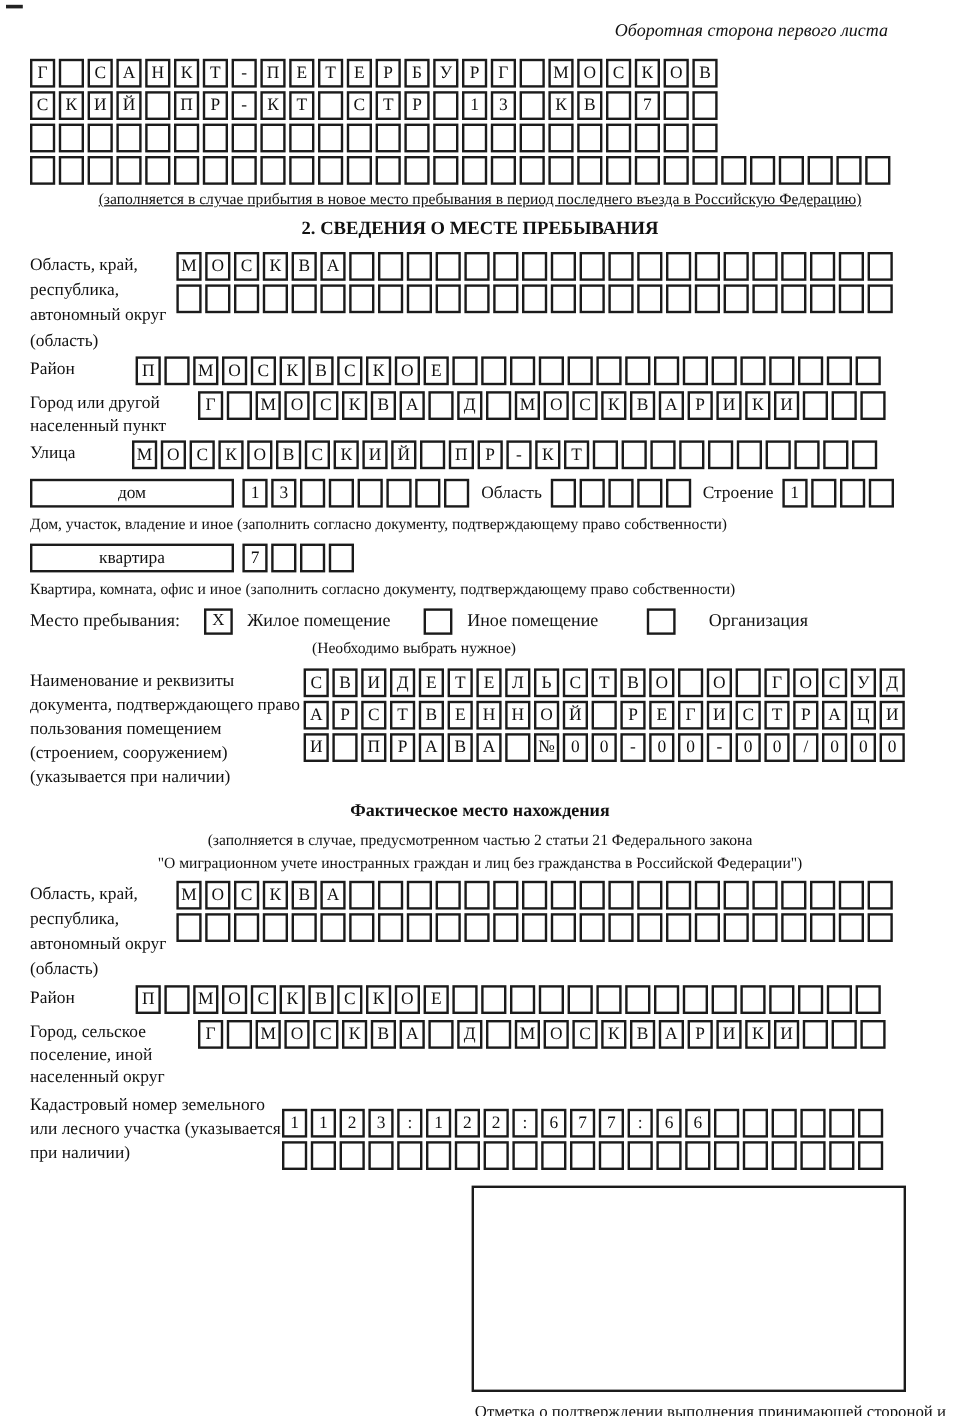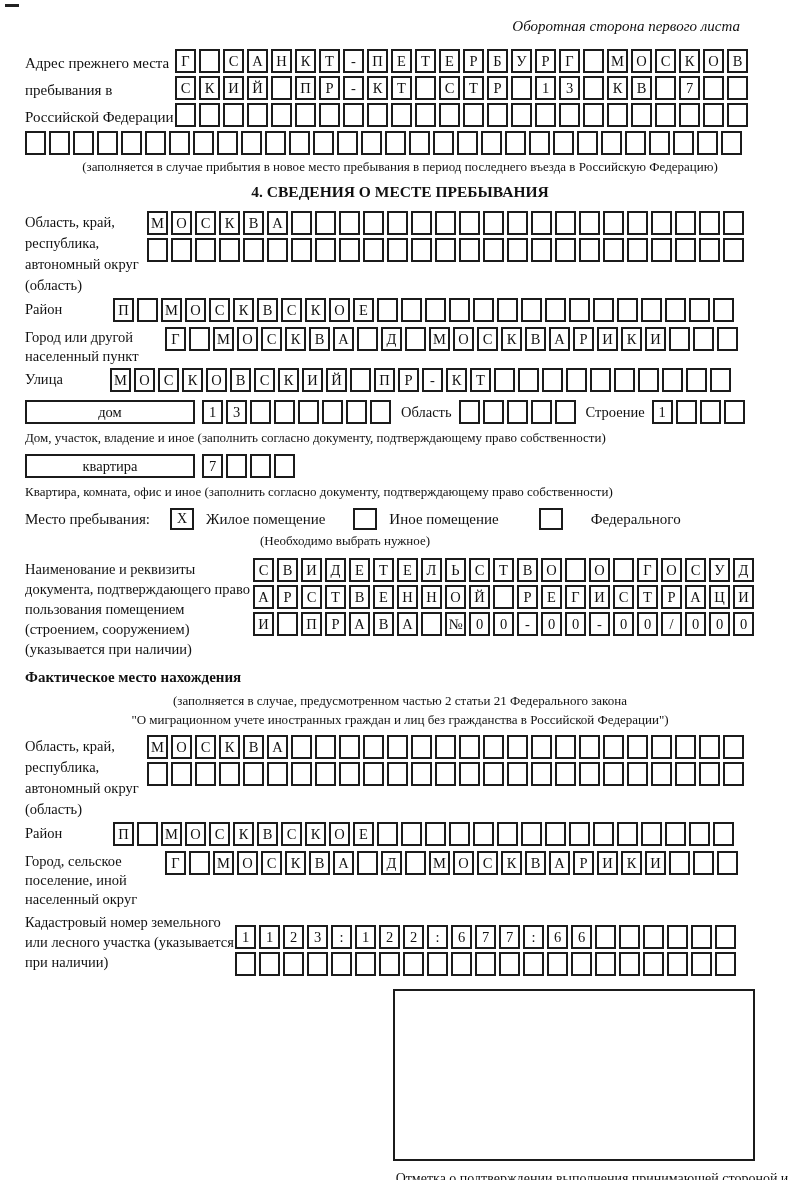--- a/index.html
+++ b/index.html
@@ -26,21 +26,21 @@
 
   .lbl { font-size:14.5px; line-height:20px; padding-top:1px; }
   .lbl-a   { width:150px; font-size:15px; line-height:27px; }
   .lbl-reg { width:122px; line-height:21px; }
   .lbl-dis { width:88px;  }
   .lbl-cit { width:140px; line-height:19px; }
   .lbl-str { width:85px;  }
   .lbl-doc { width:228px; line-height:20px; }
   .lbl-cad { width:210px; line-height:20px;font-family:Liberation Serif, serif; }
 
-  .caption-c { text-align:center; font-size:13px; margin:4px 0 8px 0; }
+  .caption-c { text-align:center; font-size:13px; margin:4px 0 8px 0;text-decoration:underline; }
   .caption-l { text-align:left; font-size:13px; margin:3px 0 8px 0; }
   .sec-title { text-align:center; font-weight:bold; font-size:15.5px; margin:2px 0 10px 0; }
 
   .block-a { margin-top:14px; }
   .field { margin-bottom:2px; }
 
   .boxed-label {
     width:170px; height:24px; border:2px solid #1b1b1b; margin-right:7px;
     display:flex; align-items:center; justify-content:center; font-size:14.5px; flex:0 0 auto;
   }
@@ -51,39 +51,38 @@
 
   .stay-row { display:flex; align-items:center; margin-top:4px; }
   .checkbox {
     width:24px; height:22px; border:2px solid #1b1b1b; display:flex;
     align-items:center; justify-content:center; font-size:14px; flex:0 0 auto;
   }
   .stay-lbl { font-size:15px; margin-right:20px; }
   .opt-lbl { font-size:15px; }
   .note { width:300px; margin:3px 0 9px 170px; text-align:center; font-size:13px; }
 
-  .fact-title { text-align:left; font-weight:bold; font-size:15px; margin:10px 0 7px 0; }
+  .fact-title { text-align:center; font-weight:bold; font-size:15px; margin:10px 0 7px 0; }
   .fact-cap { text-align:center; font-size:13px; margin-bottom:3px; }
 
   .cad-rows { padding-top:14px; }
 
   .mark-box { width:362px; height:172px; border:2px solid #1b1b1b; margin:10px 0 0 368px; }
   .mark-cap { width:410px; margin:8px 0 0 362px; text-align:center; font-size:14px; line-height:19px; }
 </style>
 </head>
 <body>
 
 <div class="page">
   <div class="corner-mark"></div>
 
   <div class="hdr">Оборотная сторона первого листа</div>
 
   <div class="block-a">
     <div class="flexrow">
-      <div class="lbl lbl-a">Адрес прежнего места пребывания в Российской Федерации</div>
       <div class="col">
         <div class="cellrow">
             <span class="cell">Г</span>
             <span class="cell"></span>
             <span class="cell">С</span>
             <span class="cell">А</span>
             <span class="cell">Н</span>
             <span class="cell">К</span>
             <span class="cell">Т</span>
             <span class="cell">-</span>
@@ -186,21 +185,21 @@
         <span class="cell"></span>
         <span class="cell"></span>
         <span class="cell"></span>
         <span class="cell"></span>
         <span class="cell"></span>
         <span class="cell"></span>
       </div>
     <div class="caption-c">(заполняется в случае прибытия в новое место пребывания в период последнего въезда в Российскую Федерацию)</div>
   </div>
 
-  <div class="sec-title">4. СВЕДЕНИЯ О МЕСТЕ ПРЕБЫВАНИЯ</div>
+  <div class="sec-title">2. СВЕДЕНИЯ О МЕСТЕ ПРЕБЫВАНИЯ</div>
 
   <div class="flexrow field">
     <div class="lbl lbl-reg">Область, край, республика, автономный округ (область)</div>
     <div class="col">
       <div class="cellrow">
           <span class="cell">М</span>
           <span class="cell">О</span>
           <span class="cell">С</span>
           <span class="cell">К</span>
           <span class="cell">В</span>
@@ -390,21 +389,21 @@
   </div>
   <div class="caption-l">Квартира, комната, офис и иное (заполнить согласно документу, подтверждающему право собственности)</div>
 
   <div class="stay-row">
     <div class="stay-lbl">Место пребывания:</div>
     <div class="checkbox">X</div>
     <div class="opt-lbl" style="margin:0 28px 0 12px;">Жилое помещение</div>
     <div class="checkbox"></div>
     <div class="opt-lbl" style="margin:0 40px 0 12px;">Иное помещение</div>
     <div class="checkbox"></div>
-    <div class="opt-lbl" style="margin:0 0 0 28px;">Федерального</div>
+    <div class="opt-lbl" style="margin:0 0 0 28px;">Организация</div>
   </div>
   <div class="note">(Необходимо выбрать нужное)</div>
 
   <div class="flexrow field">
     <div class="lbl lbl-doc">Наименование и реквизиты документа, подтверждающего право пользования помещением (строением, сооружением) (указывается при наличии)</div>
     <div class="col">
       <div class="cellrow">
           <span class="cell">С</span>
           <span class="cell">В</span>
           <span class="cell">И</span>

